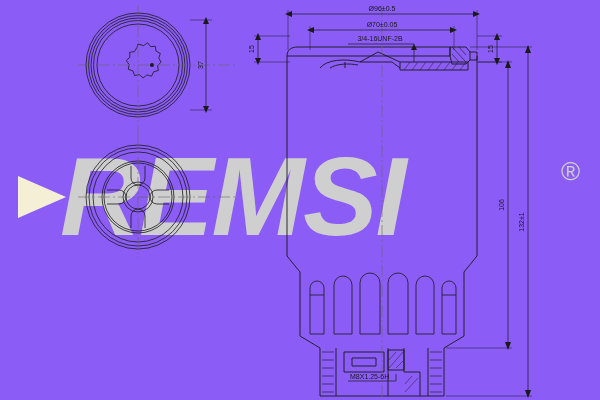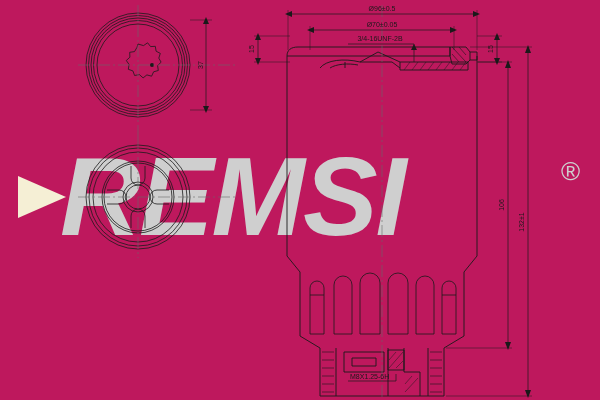--- a/index.html
+++ b/index.html
@@ -4,21 +4,21 @@
 <style>
   html, body {
     margin: 0;
     padding: 0;
     background: #ffffff;
   }
   #stage {
     position: relative;
     width: 600px;
     height: 400px;
-    background: #be185d;
+    background: #8b5cf6;
     overflow: hidden;
     font-family: "Liberation Sans", sans-serif;
     text-align: center;
   }
   #drawing {
     position: absolute;
     top: 0;
     left: 0;
     width: 600px;
     height: 400px;

